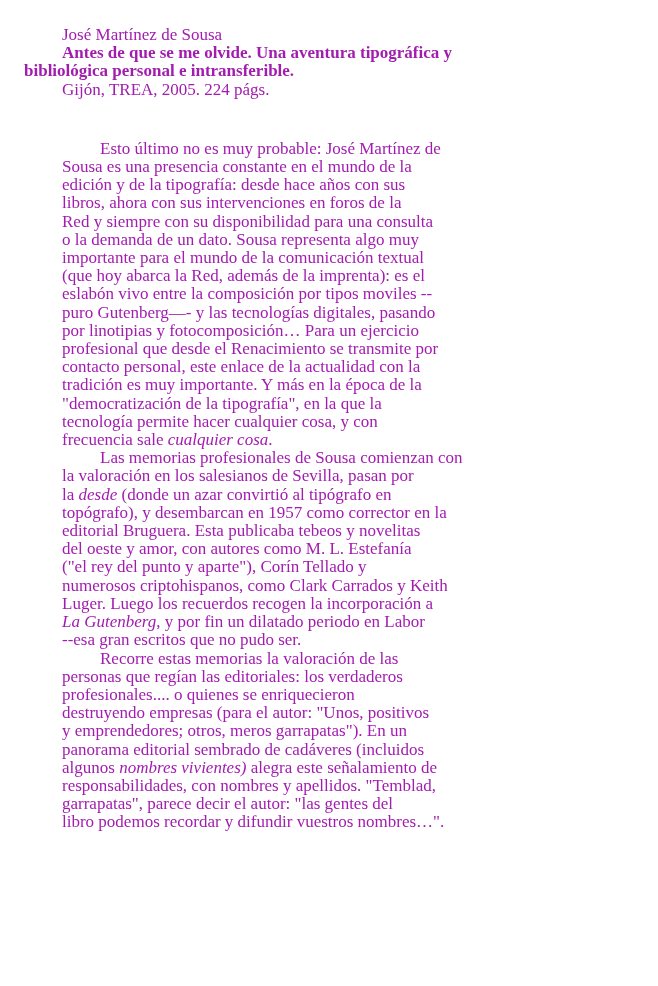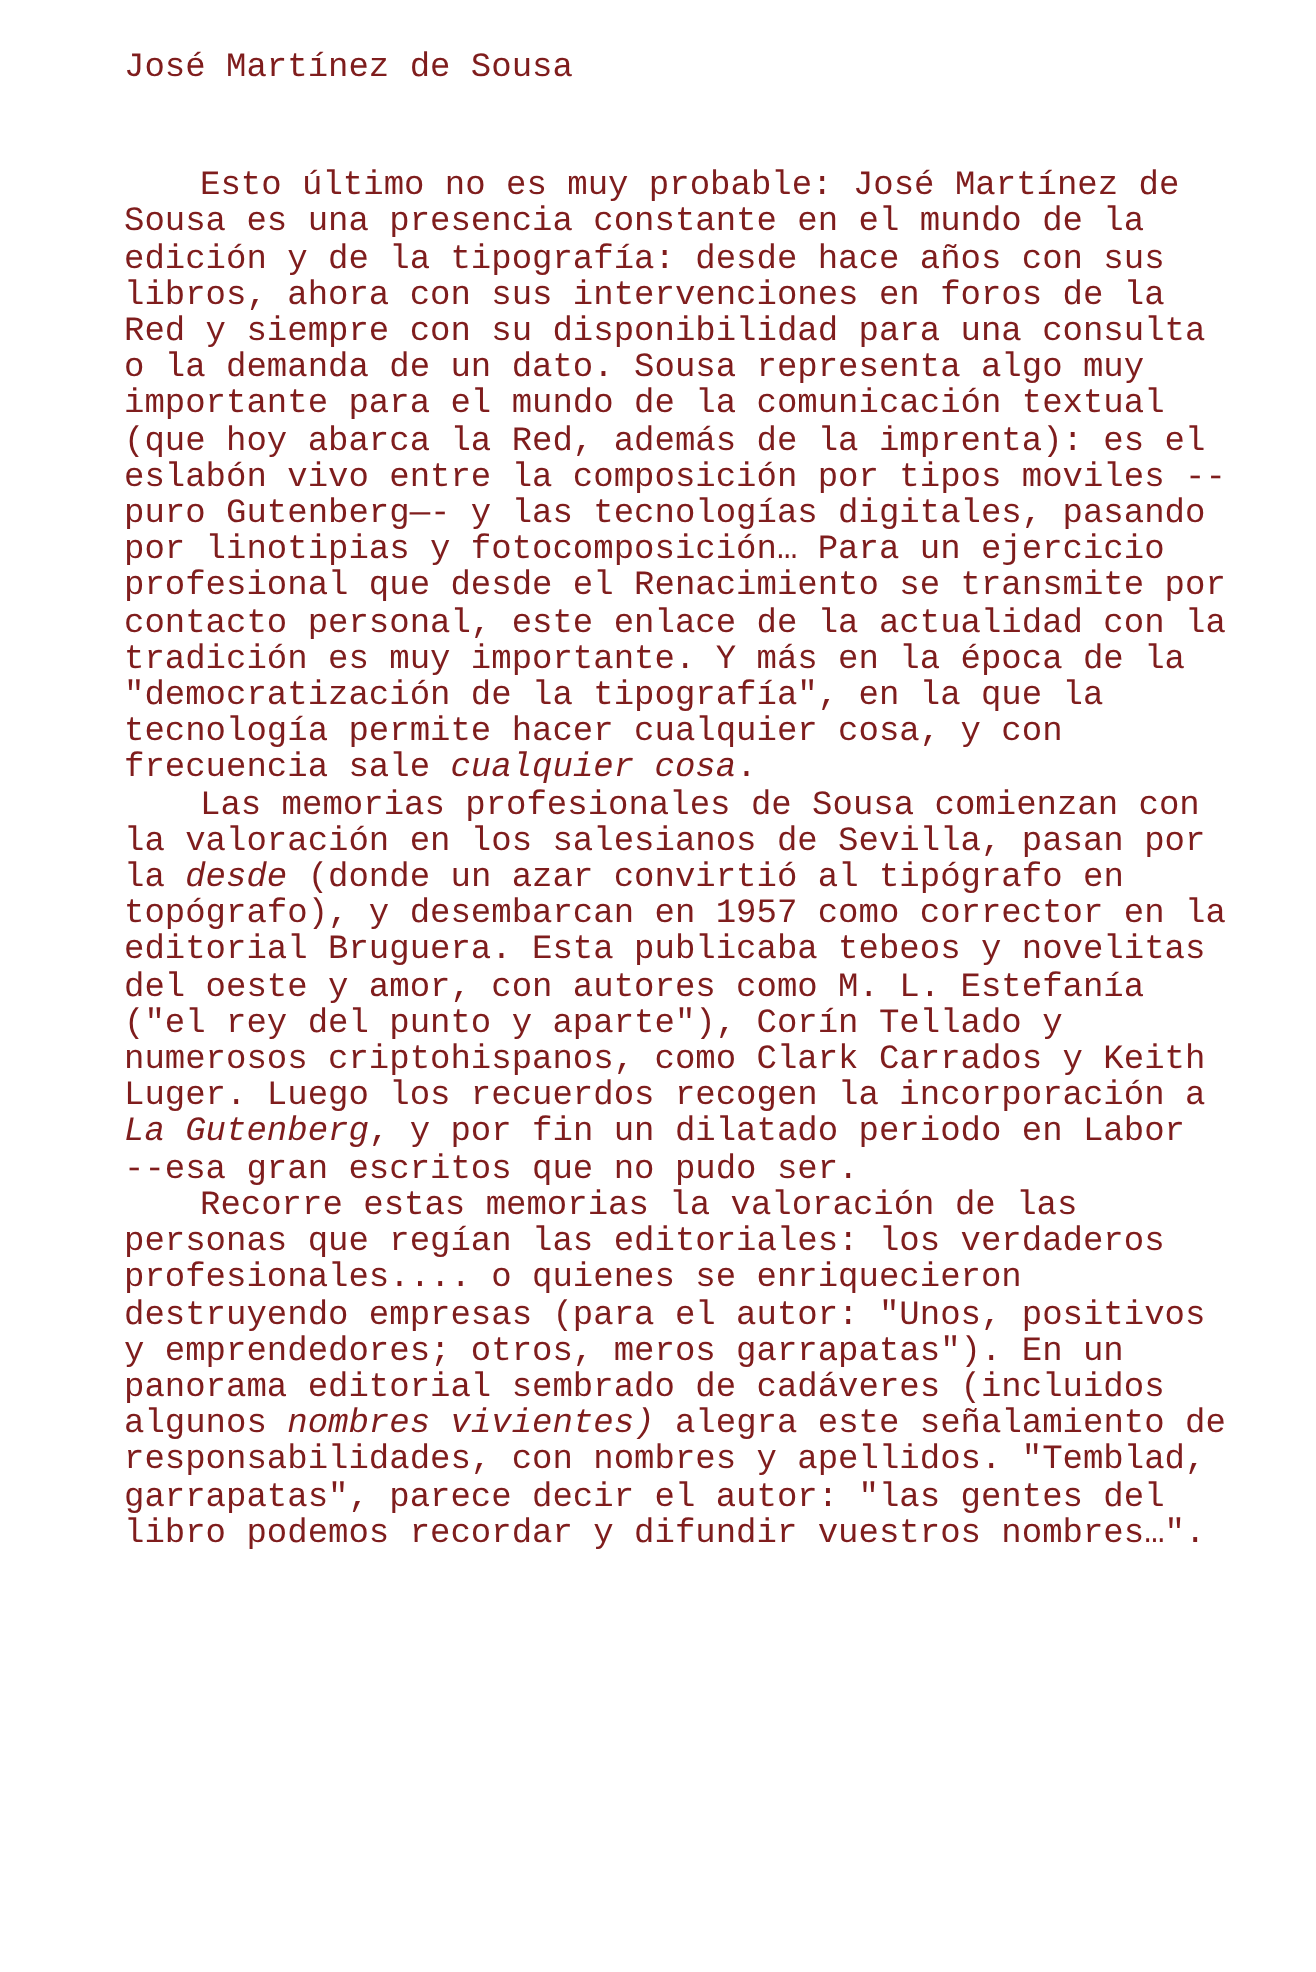--- a/index.html
+++ b/index.html
@@ -26,23 +26,26 @@
   .doc-body {
     margin-top: 41px;
     padding-left: 38px;
   }
   .para { text-indent: 38px; }
   .para i, .doc i { font-style: italic; margin-top: 24px; }
 </style>
 </head>
 <body style="background: rgb(255, 255, 255);">
 
-<div class="doc" style="color: #7f1d1d;">
+<div class="doc" style="color: #a21caf; font-family: Liberation Serif, serif;">
   <div class="doc-header">
     <p class="first-indent">José Martínez de Sousa</p>
+    <p class="first-indent bold">Antes de que se me olvide. Una aventura tipográfica y
+bibliológica personal e intransferible.</p>
+    <p class="first-indent">Gijón, TREA, 2005. 224 págs.</p>
   </div>
 
   <div class="doc-body">
     <p class="para"><span>Esto último no es muy probable: José Martínez de
 Sousa es una presencia constante en el mundo de la
 edición y de la tipografía: desde hace años con sus
 libros, ahora con sus intervenciones en foros de la
 Red y siempre con su disponibilidad para una consulta
 o la demanda de un dato. Sousa representa algo muy
 importante para el mundo de la comunicación textual

